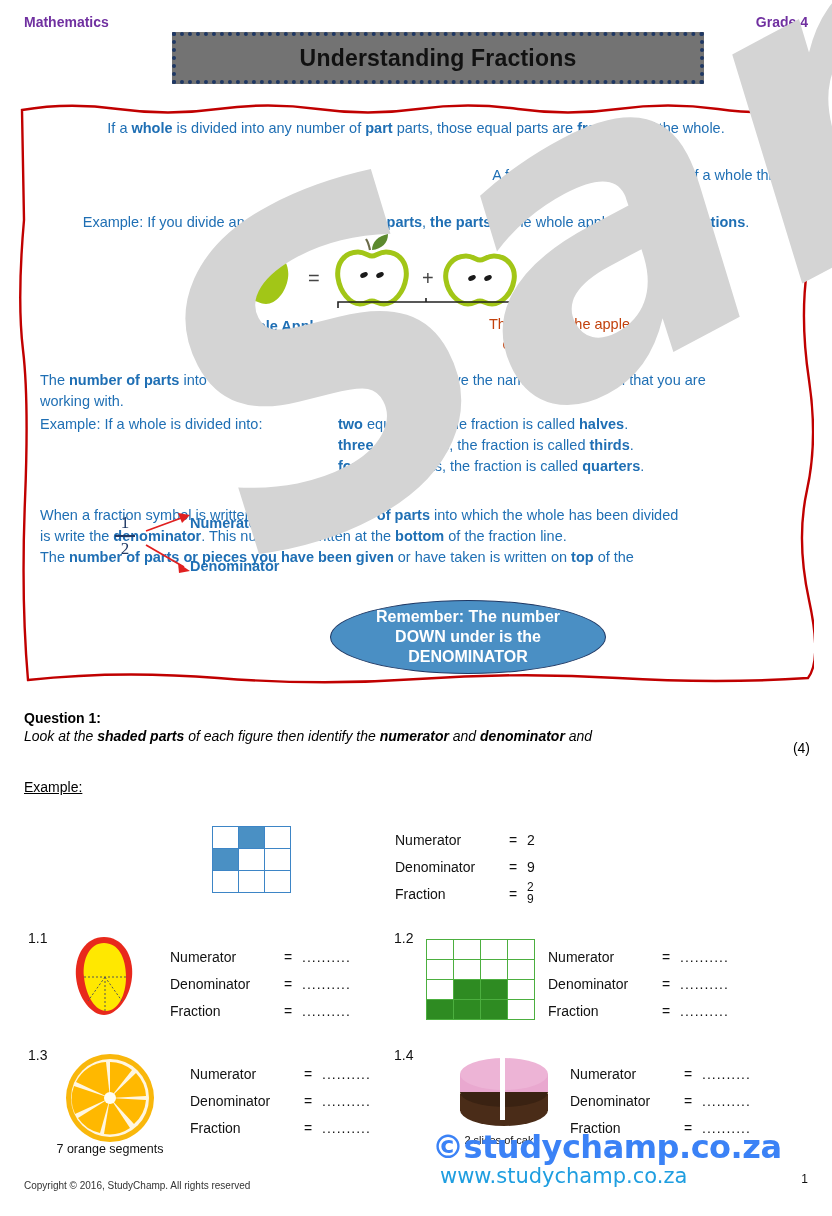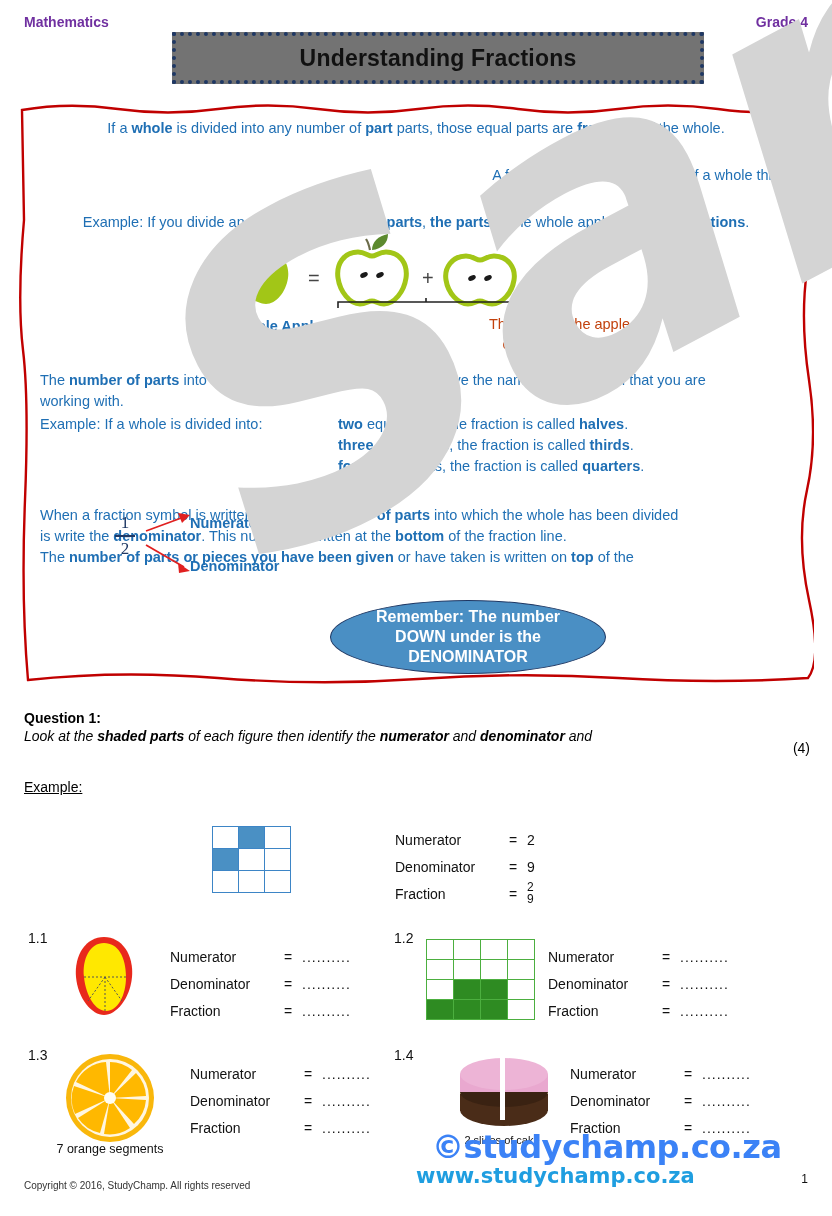--- a/index.html
+++ b/index.html
@@ -107,22 +107,22 @@
   .grid3 { border-collapse:collapse; }
   .grid3 td { width:26px; height:22px; border:1.6px solid #3d85c6; }
   .grid3 td.on { background:#4a90c4; }
 
   
   .footer-copy {
     position:absolute; left:24px; top:1180px;
     font-size:10px; color:#333;
   }
   .footer-url {
-    position:absolute; left:416px; top:1164px;
-    font-size:21px; font-weight:bold; color:#1f9ee0;
+    position:absolute; left:440px; top:1164px;
+    font-size:21px; font-weight:normal; color:#1f9ee0;
     font-family:"DejaVu Sans", sans-serif;
   }
   .footer-page {
     position:absolute; right:24px; top:1172px;
     font-size:12px; color:#111;
   }
   .wm-url {
     position:absolute; left:432px; top:1128px;
     font-size:32px; font-weight:bold; color:#3b82f6;
     font-family:"DejaVu Sans", sans-serif;

